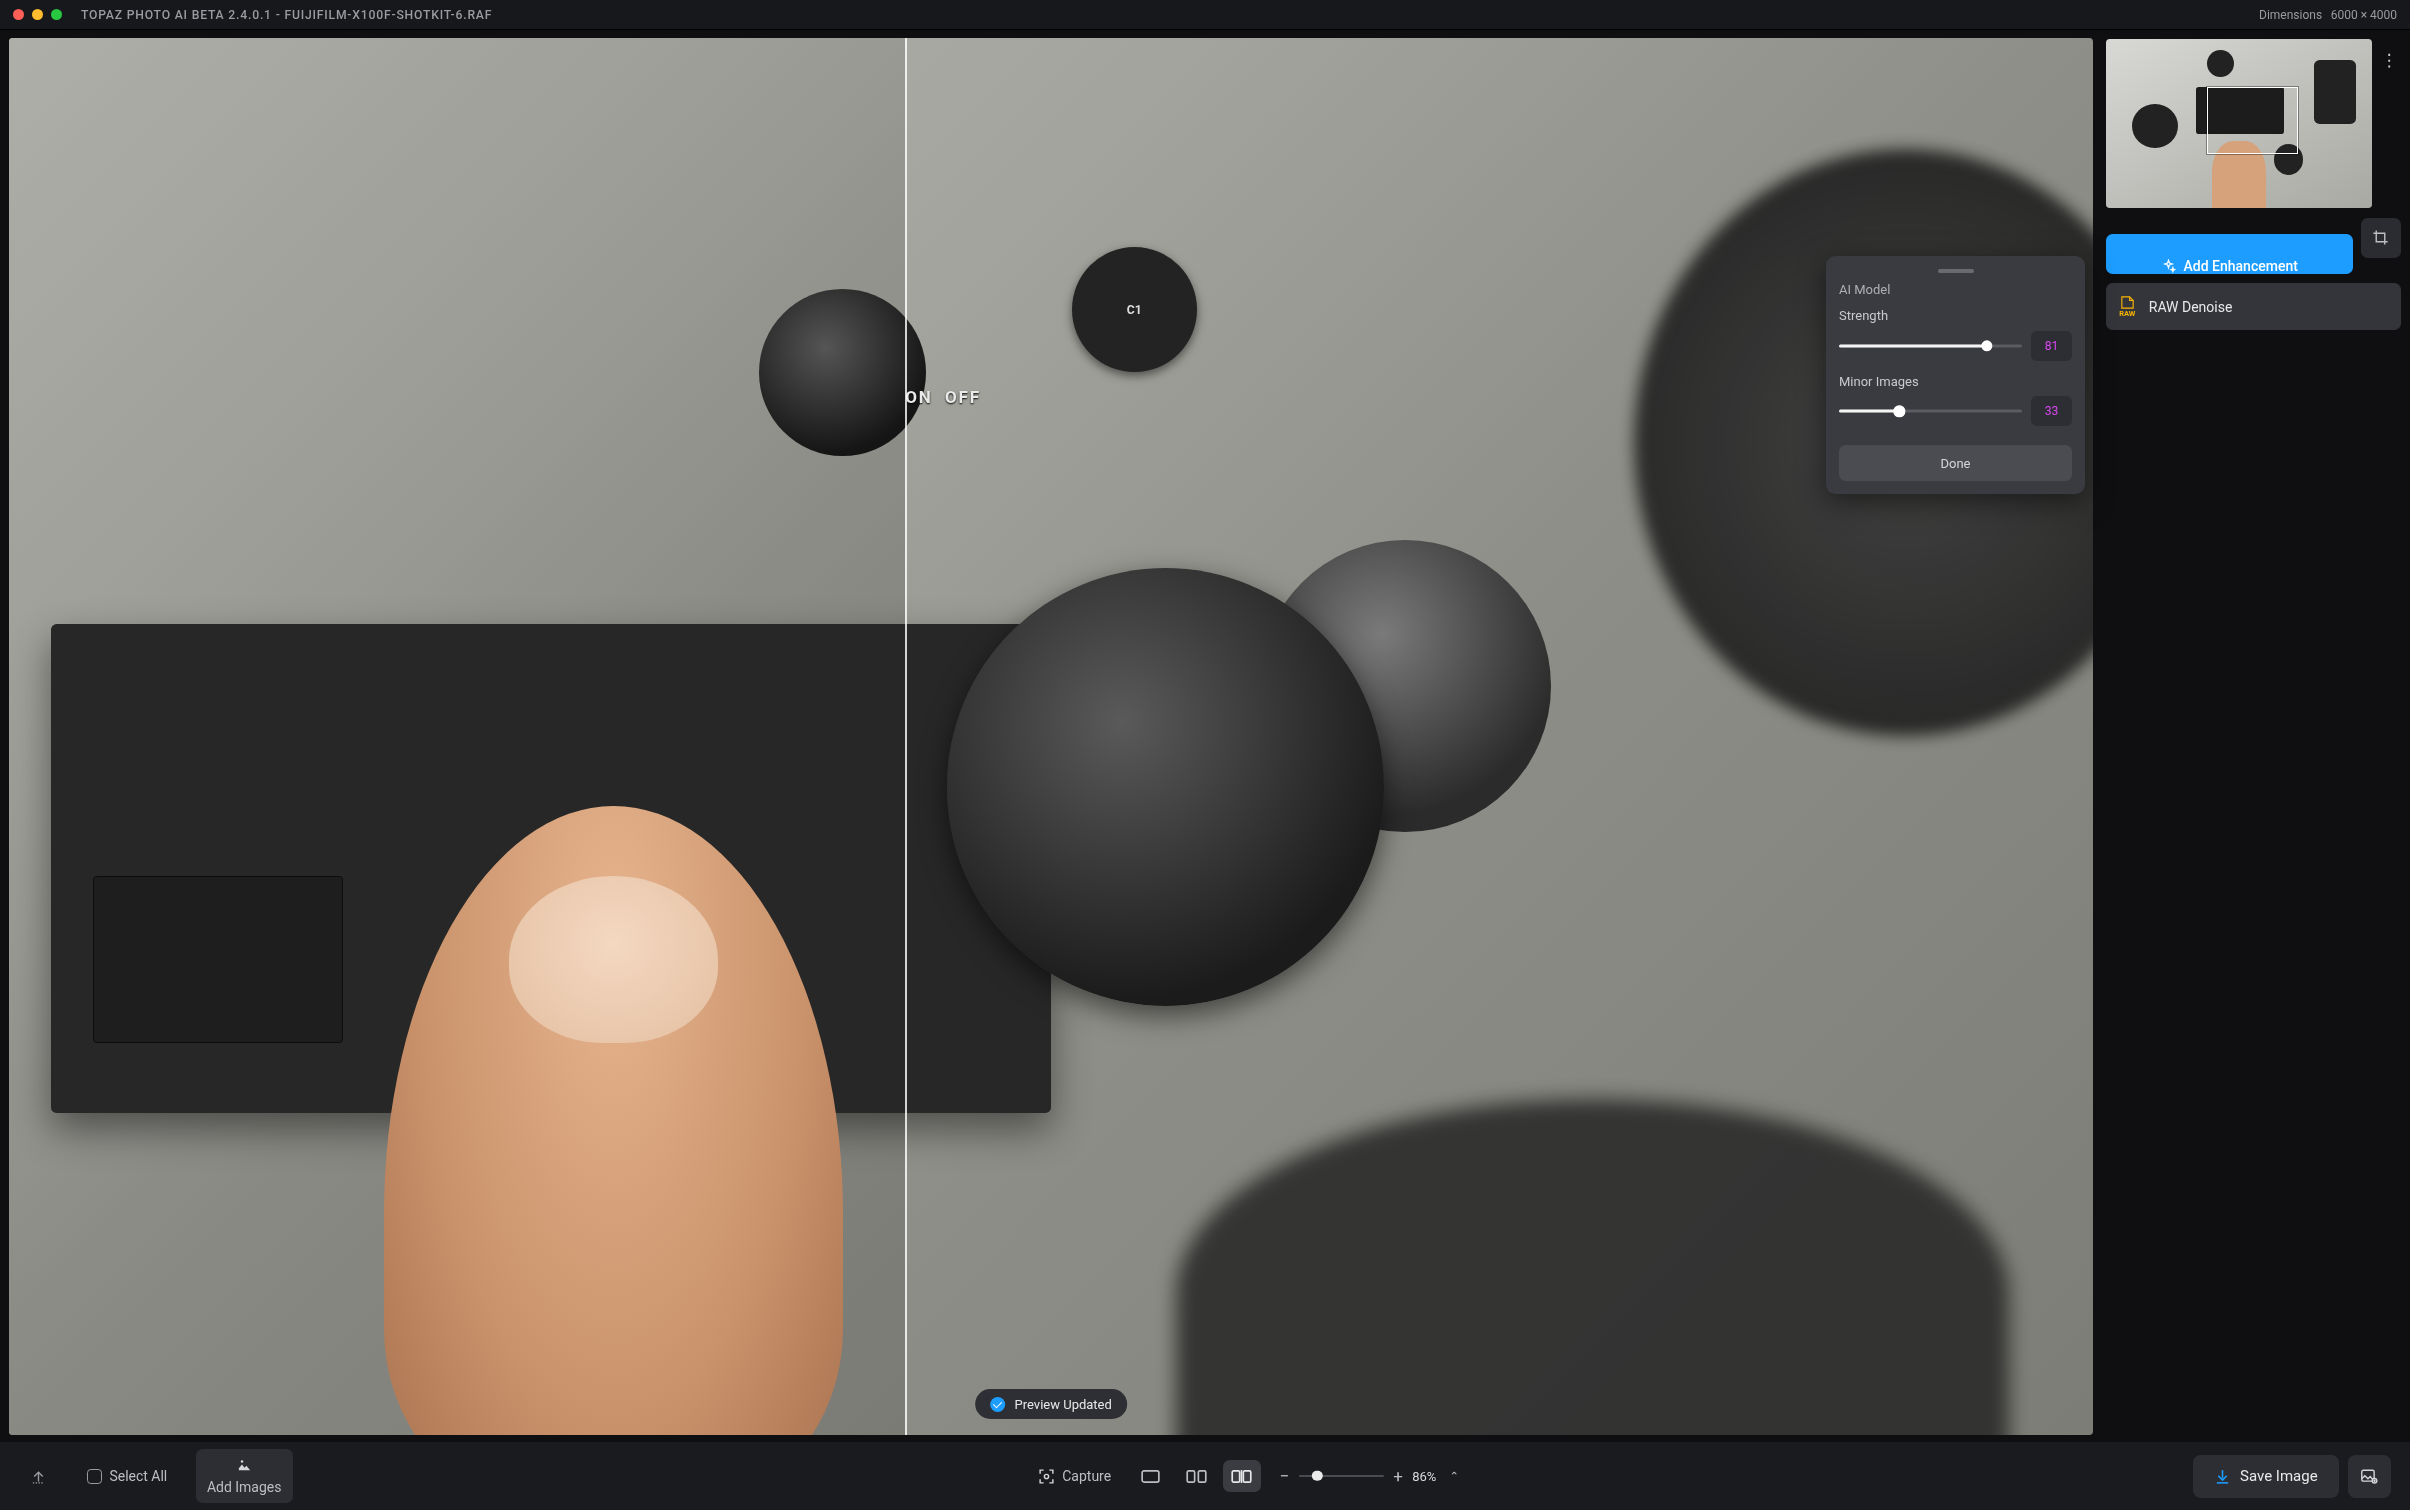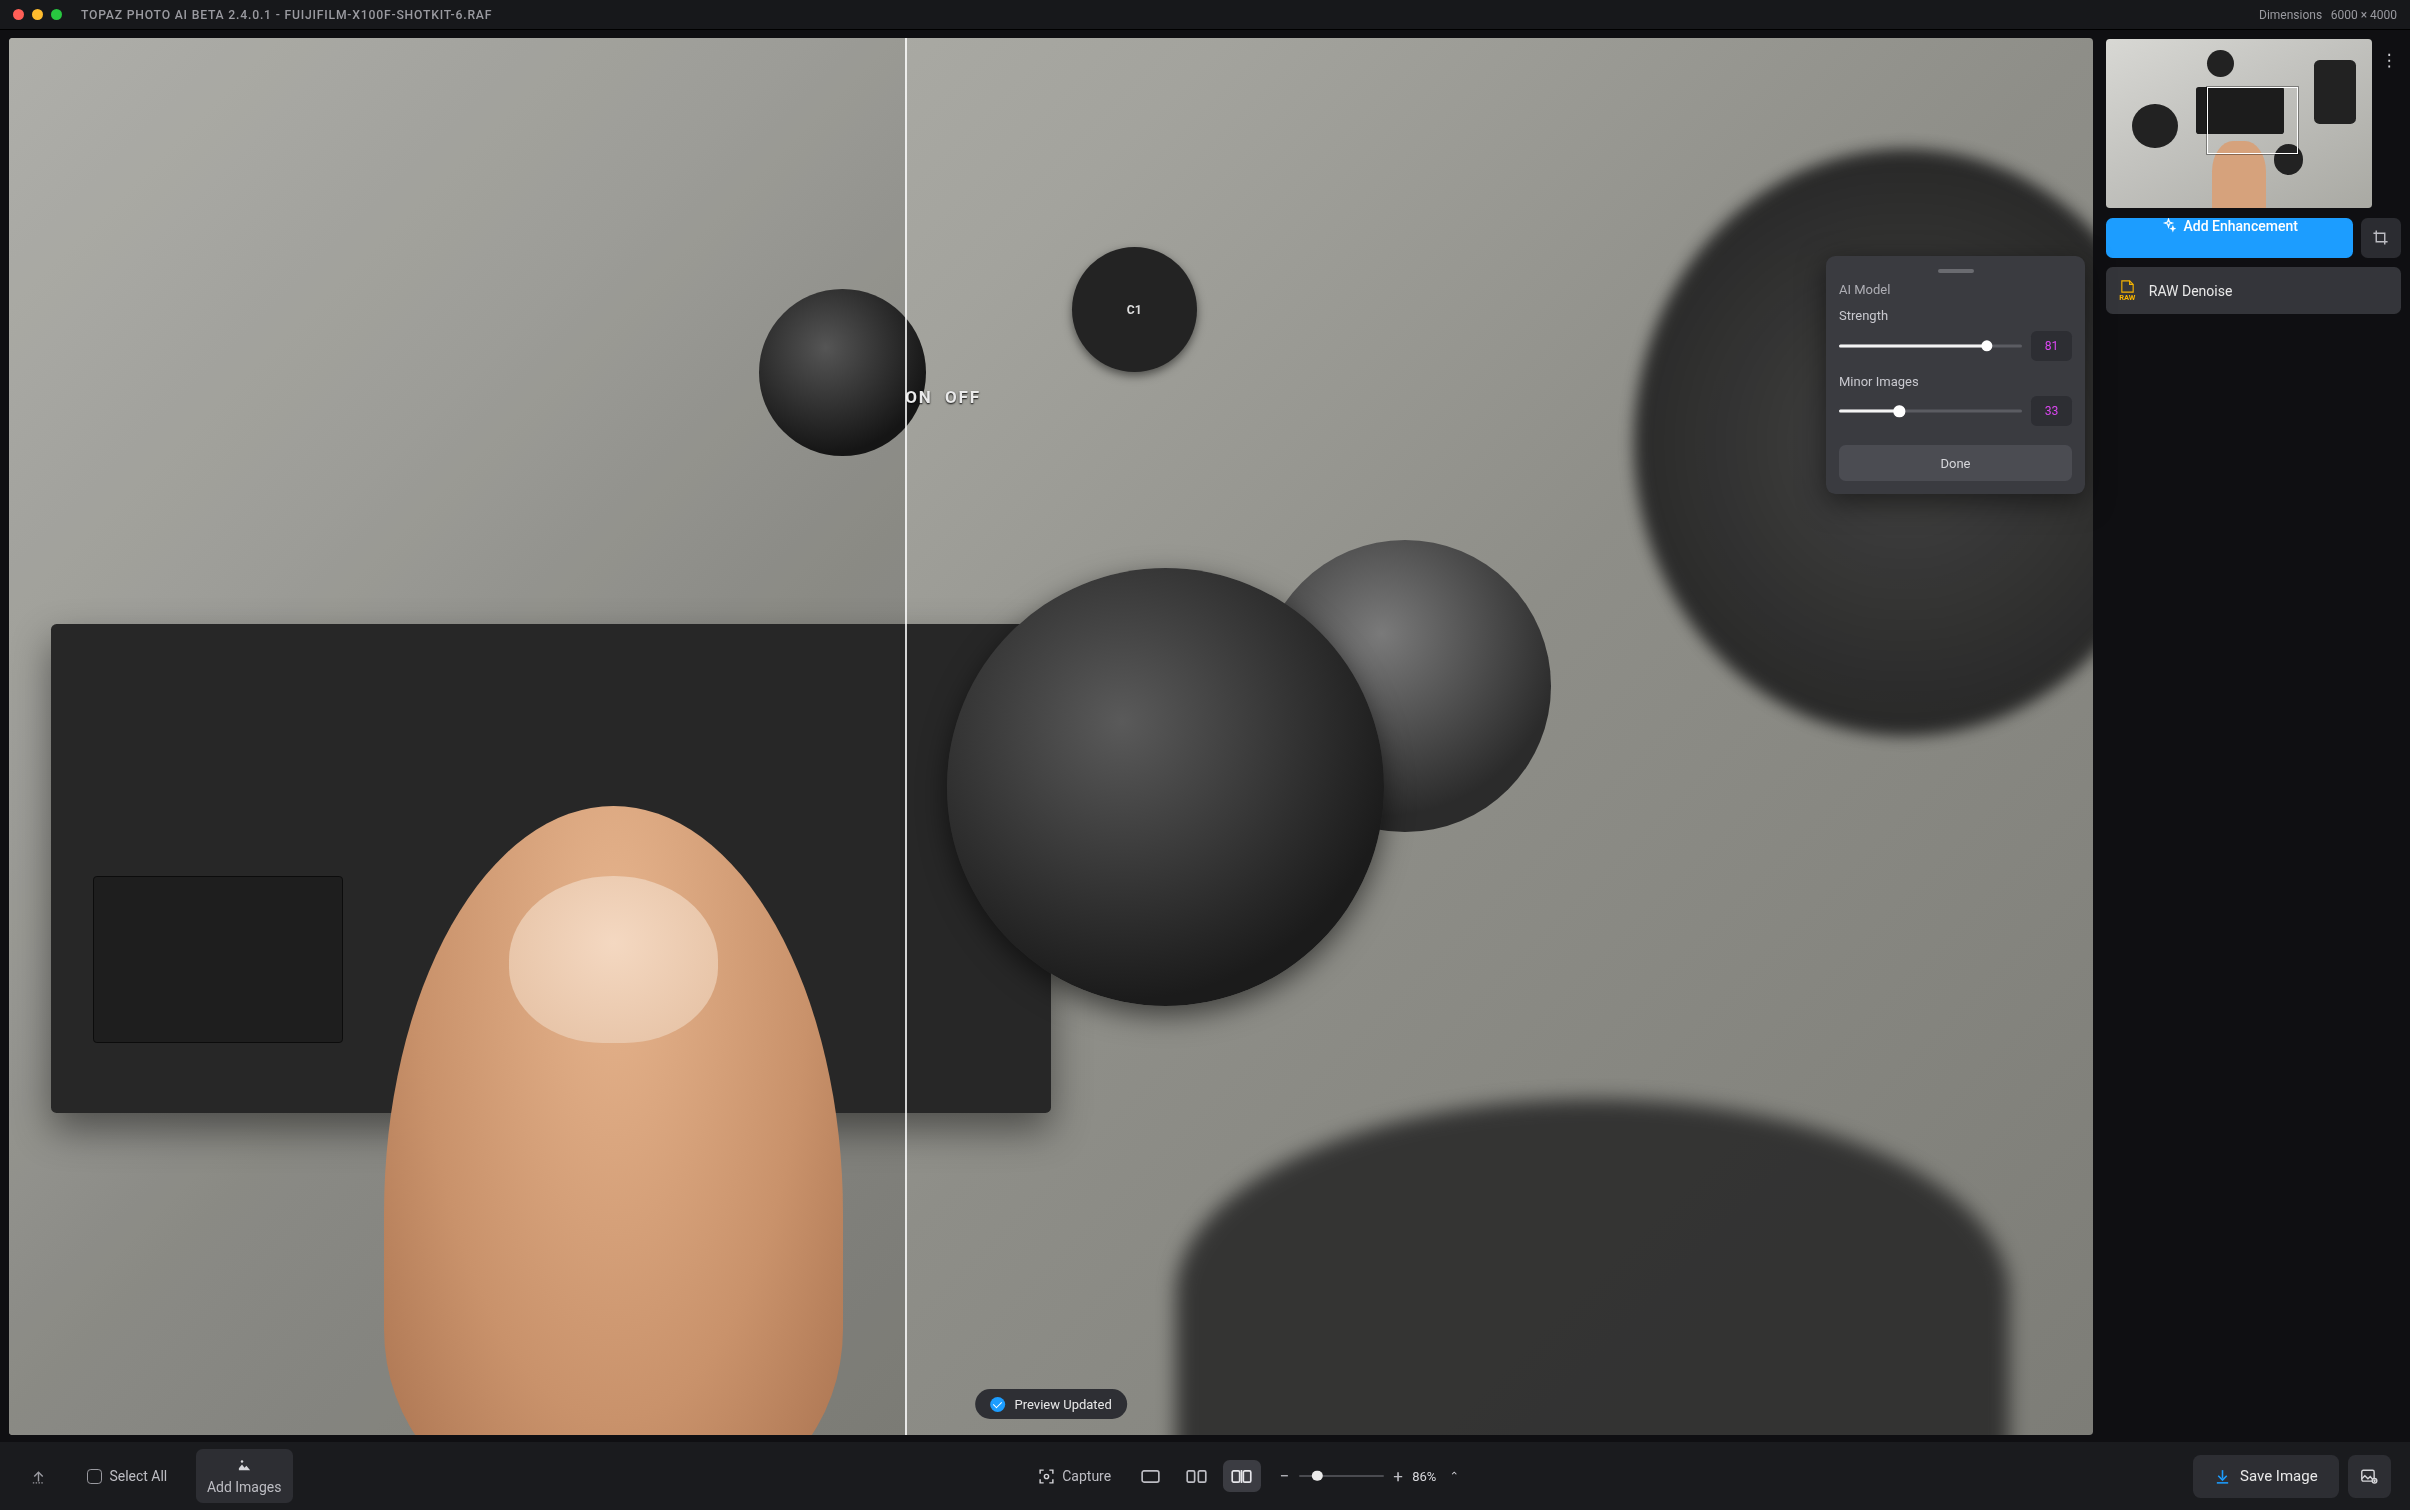--- a/index.html
+++ b/index.html
@@ -57,21 +57,21 @@
 .thumbwrap .mini-hand { position:absolute; left:40%; bottom:-5%; width:20%; height:45%; background:#d6a27c; border-radius:40% 40% 10% 10%; }
 .thumbwrap .mini-lens1 { position:absolute; left:10%; top:38%; width:17%; height:26%; background:#222; border-radius:50%; }
 .thumbwrap .mini-lens2 { position:absolute; right:6%; top:12%; width:16%; height:38%; background:#222; border-radius:5.6px; }
 .thumbwrap .mini-lens3 { position:absolute; left:38%; top:6%; width:10%; height:16%; background:#222; border-radius:50%; }
 .thumbwrap .mini-lens4 { position:absolute; right:26%; bottom:20%; width:11%; height:18%; background:#222; border-radius:50%; }
 .navbox { position: absolute; border: 0.9px solid #fff; box-shadow: 0 0 0 0.9px rgba(0,0,0,0.4); }
 .rightpanel-top { display:flex; gap:5.6px; align-items:flex-start; }
 .kebab2 { width:22.6px; color:#cfcfd4; font-size:17px; text-align:center; line-height:5.6px; padding-top:19px; cursor:pointer;}
 
 .add-row { display: flex; gap: 7.5px; }
-.add-btn { flex: 1; height: 40px; background: #1c9dff; border: none; border-radius: 6.6px; color: #fff; font-size: 14px; font-weight: 500; display: flex; align-items: flex-start; justify-content: center; gap: 7.5px; cursor: pointer; }
+.add-btn { flex: 1; height: 40px; background: #1c9dff; border: none; border-radius: 6.6px; color: #fff; font-size: 14px; font-weight: 500; display: flex; align-items: flex-end; justify-content: center; gap: 7.5px; cursor: pointer; margin-top: 16px; }
 .crop-btn { width: 40px; height: 40px; background: #2b2c31; border-radius: 6.6px; display: flex; align-items: center; justify-content: center; cursor: pointer; }
 .enh-item { height: 47px; background: #34353a; border-radius: 6.6px; display: flex; align-items: center; padding: 0 13px; gap: 13px; font-size: 14px; cursor:pointer;}
 .raw-icon { display:flex; flex-direction:column; align-items:center; color:#f7b500; font-size:7.5px; font-weight:700; line-height:1;}
 .raw-icon svg { display:block;}
 
 .bottombar { height: 68px; display: flex; align-items: center; padding: 0 19px; gap: 9.4px; background: #1a1b1e; }
 .bb-left { display: flex; align-items: center; gap: 17px; }
 .icon-btn { background: transparent; border: none; color: #bdbdc3; cursor: pointer; display: flex; align-items: center; gap: 7.5px; font-size: 14px; padding: 7.5px 11.3px; border-radius: 6.6px; }
 .icon-btn.filled { background: #2d2e33; flex-direction: column; }
 .spacer { flex: 1; }

